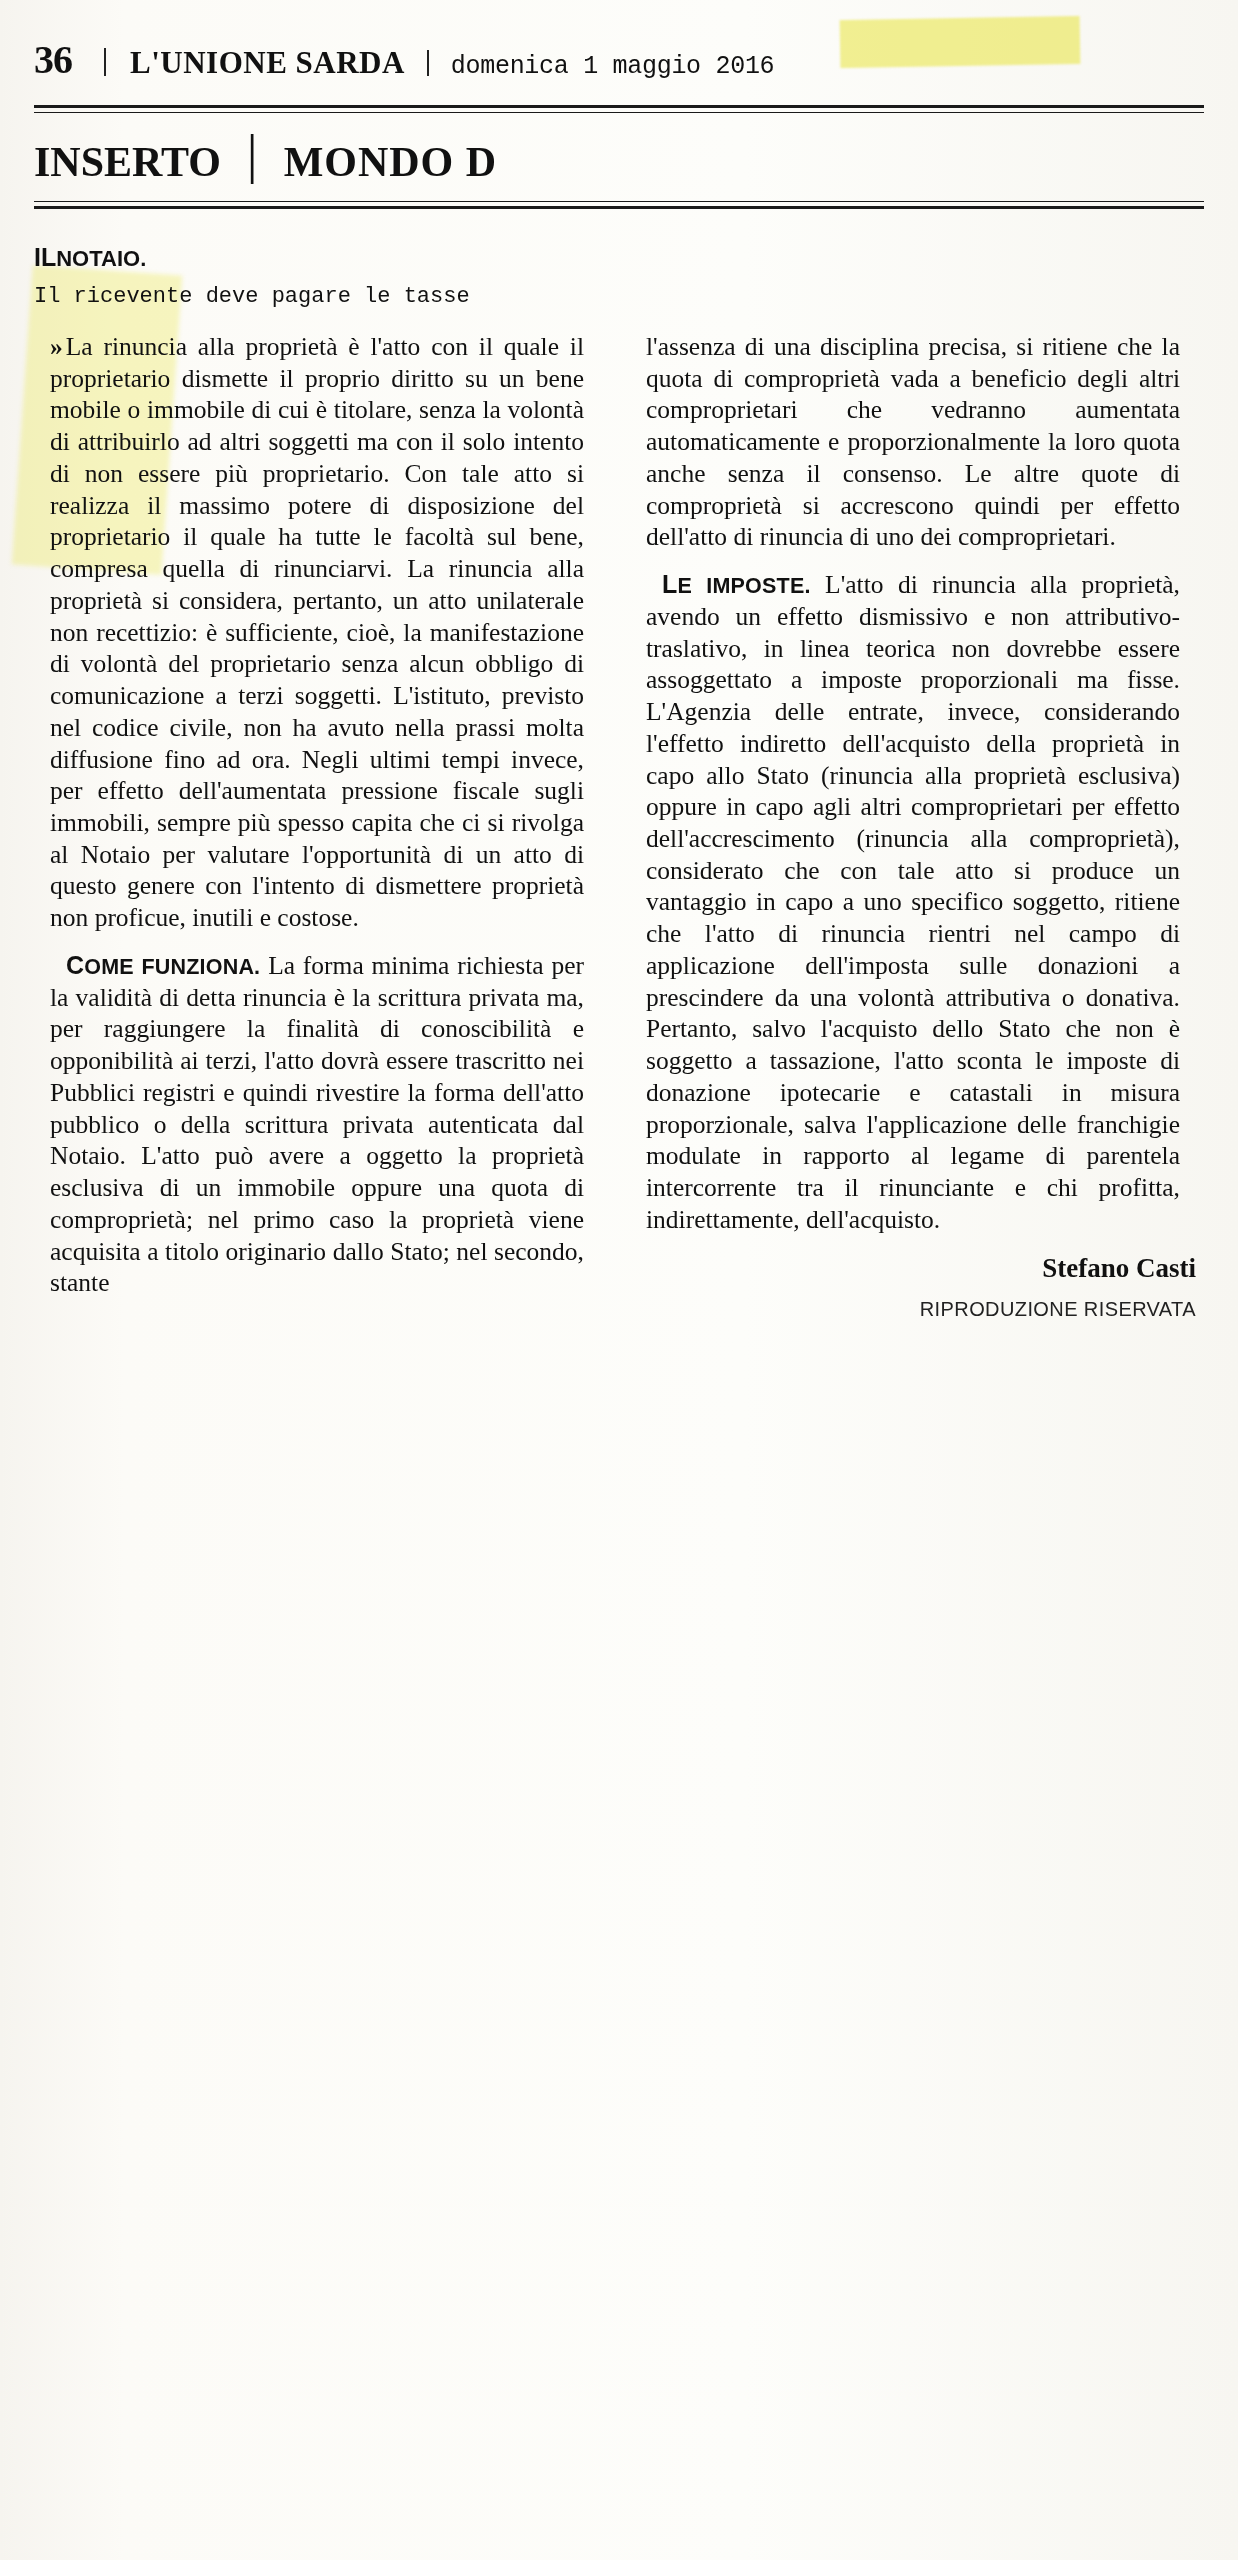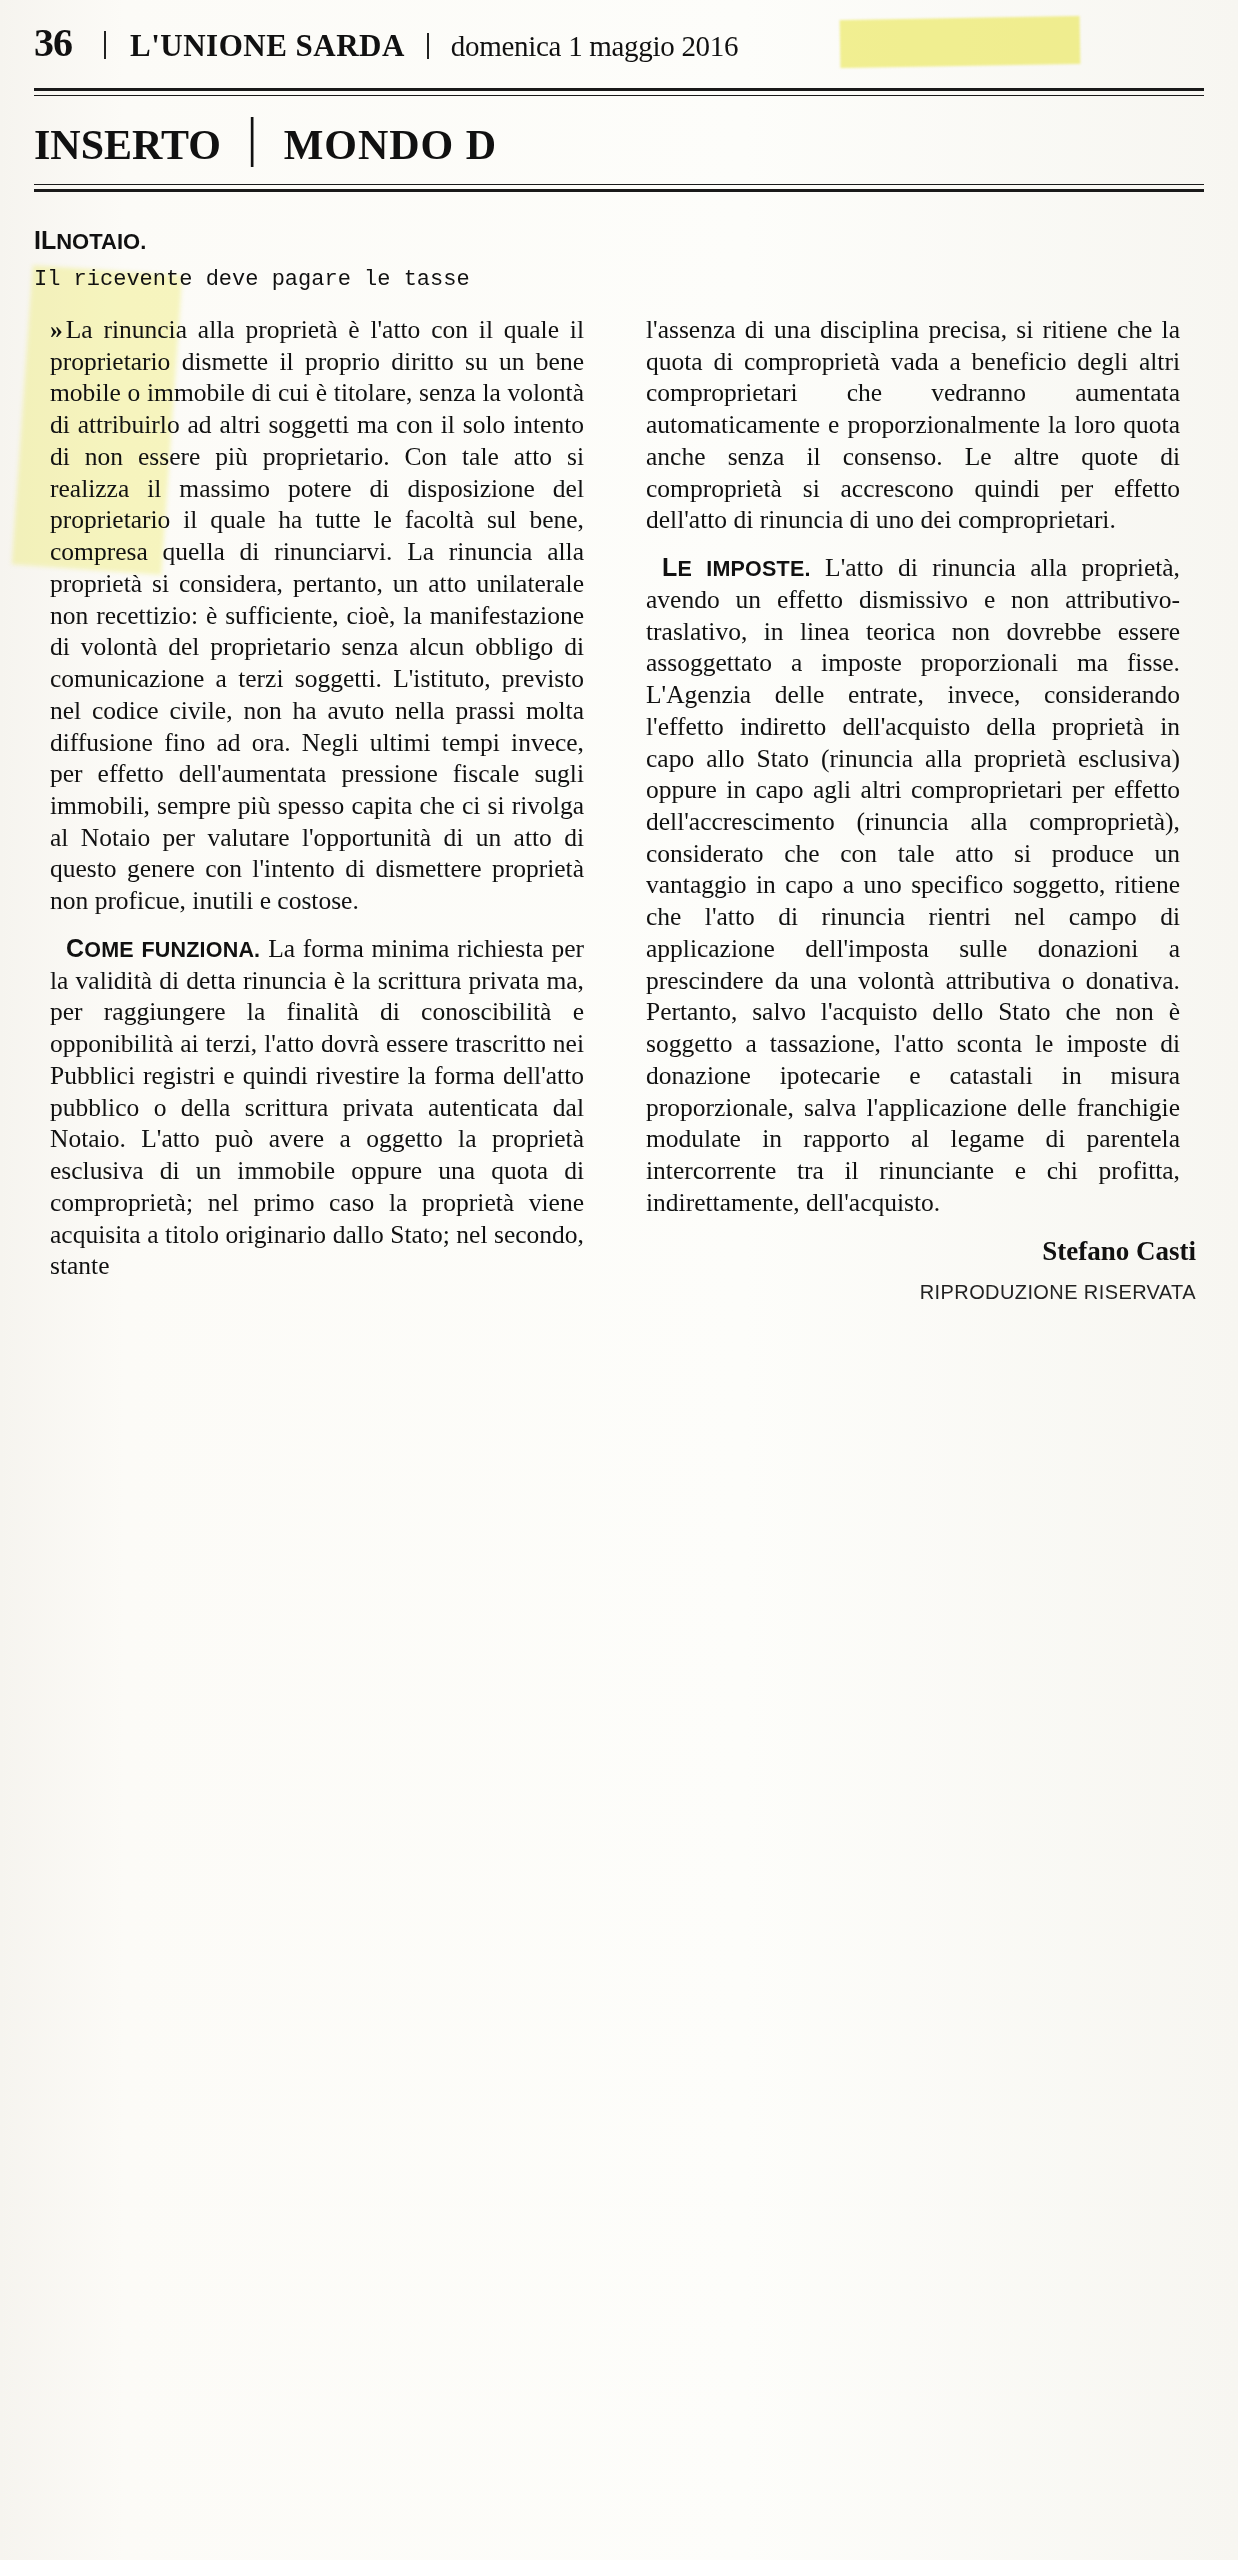--- a/index.html
+++ b/index.html
@@ -50,21 +50,21 @@
   .content {
     position: relative;
     padding: 0 34px;
   }
 
   
   .masthead {
     display: flex;
     align-items: baseline;
     gap: 14px;
-    padding-top: 19px;
+    padding-top: 36px;
     font-family: "Liberation Serif", serif;
   }
   .folio {
     font-size: 40px;
     font-weight: bold;
     letter-spacing: -1px;
   }
   .masthead-rule {
     display: inline-block;
     width: 2px;
@@ -83,22 +83,22 @@
   .sep-bar {
     display: inline-block;
     width: 2px;
     height: 26px;
     background: #222;
     margin: 0 8px;
     position: relative;
     top: 3px;
   }
   .issue-date {
-    font-size: 29px;
-    font-family: Liberation Serif, serif;
+    font-size: 25px;
+    font-family: Liberation Mono, monospace;
     letter-spacing: -0.3px;
   }
 
   .double-rule {
     margin-top: 22px;
     border-top: 3px solid #1a1a1a;
     border-bottom: 1px solid #1a1a1a;
     height: 4px;
   }
 

